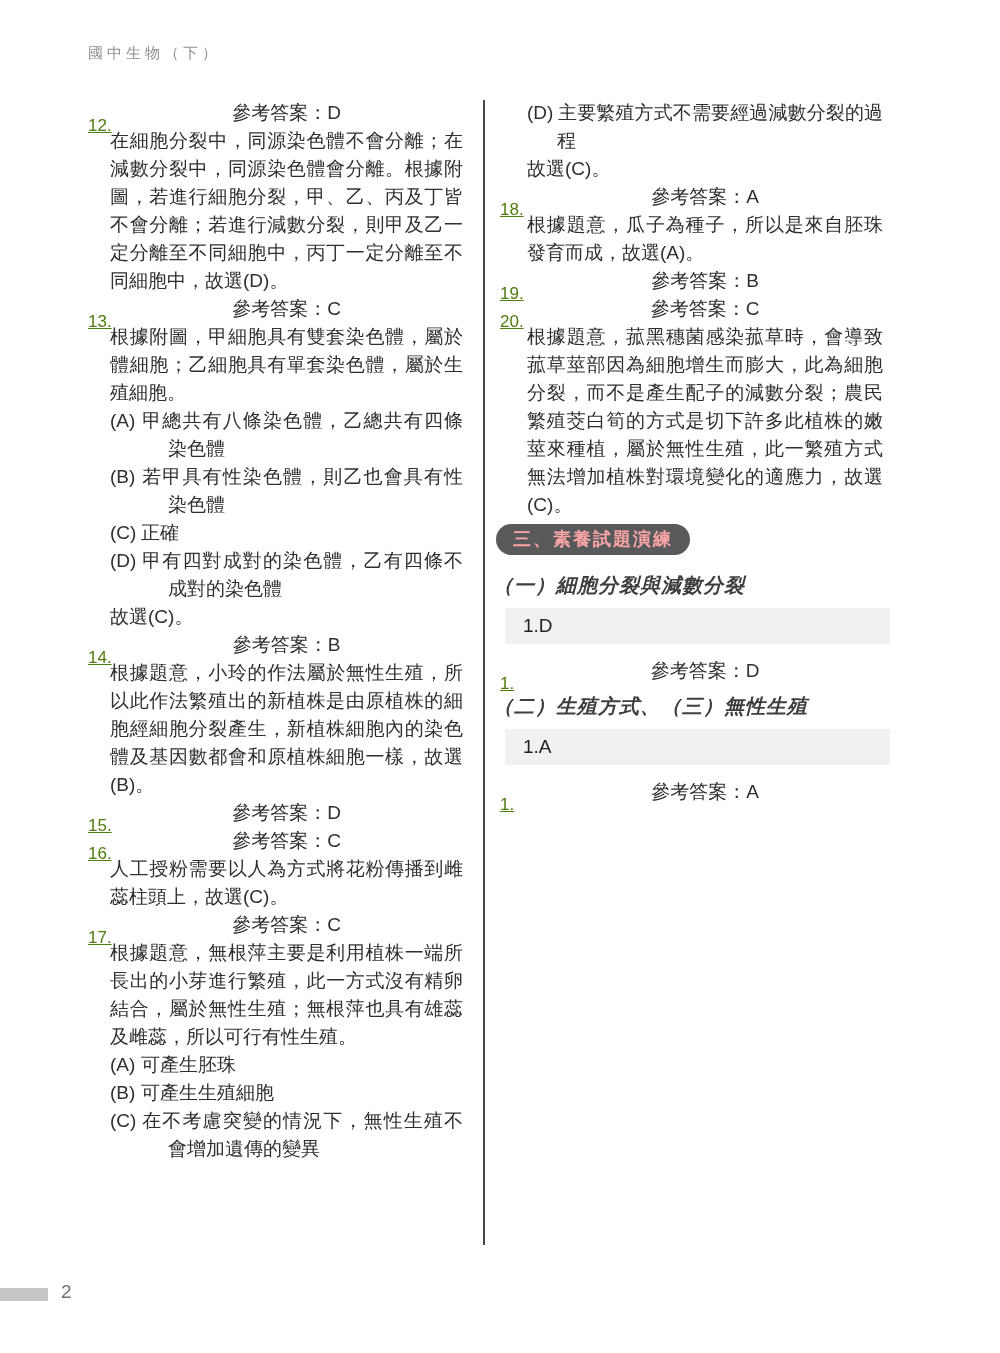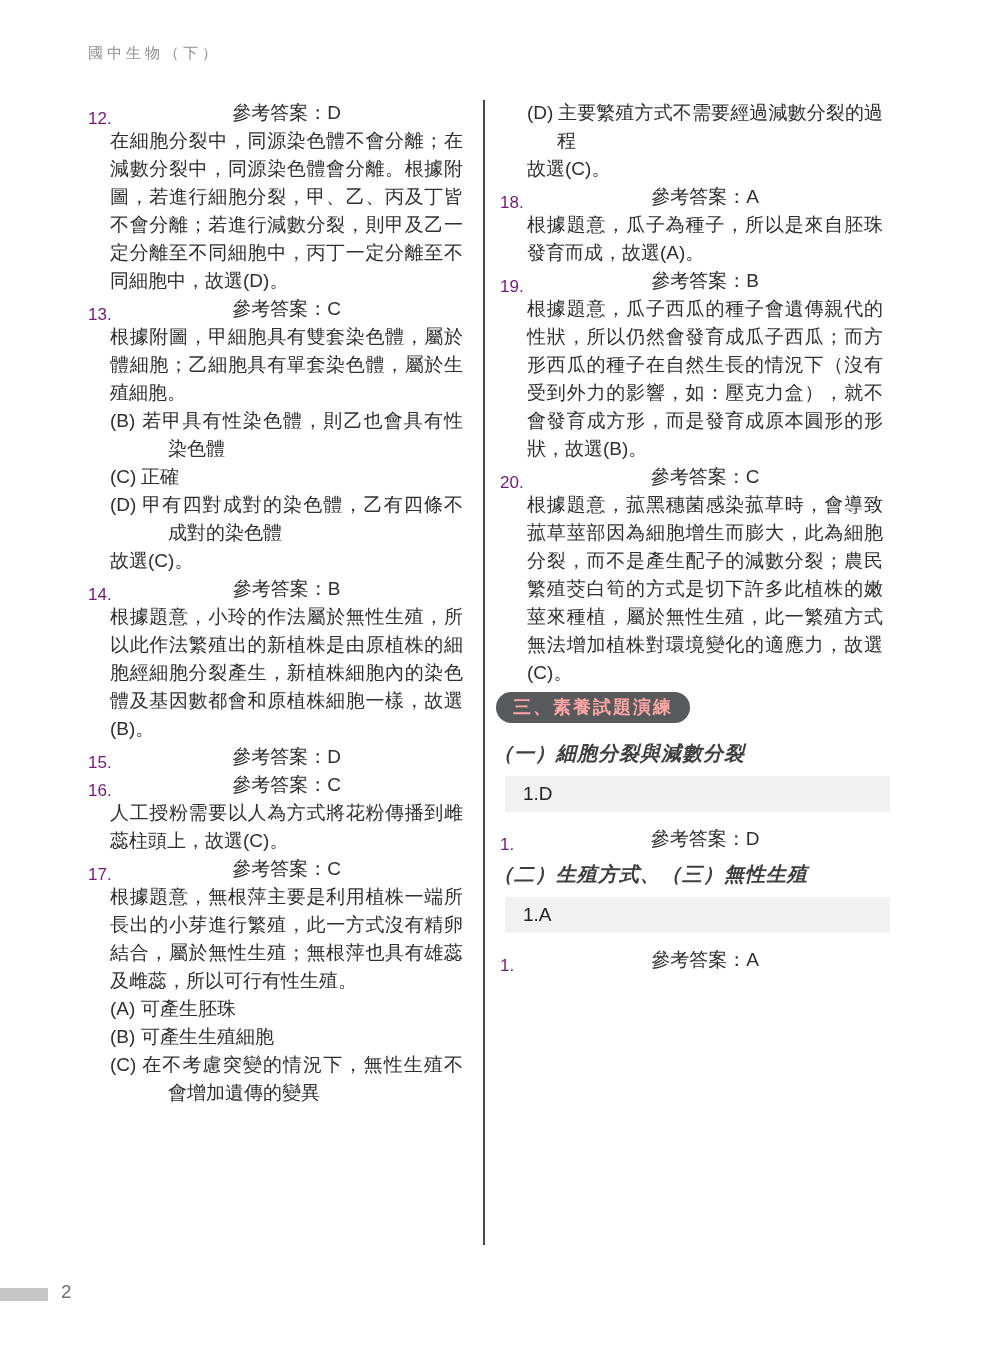--- a/index.html
+++ b/index.html
@@ -22,22 +22,22 @@
   .column-left  { left:88px;  width:375px; }
   .column-right { left:500px; width:383px; }
   .column-divider {
     position:absolute; left:483px; top:100px;
     width:2px; height:1145px; background:#474747;
   }
   .item { position:relative; }
   .column-left  .item { padding-left:22px; }
   .column-right .item { padding-left:27px; }
   .item-number {
-    position:absolute; left:0; top:6px;
-    font-size:17px; color:#701a75; letter-spacing:0;
+    position:absolute; left:0; top:13px;
+    font-size:17px; color:#4d7c0f; letter-spacing:0;text-decoration:underline;
   }
   .item-title { text-align:center; }
   .para { }
   .opt { padding-left:58px; text-indent:-58px; }
   .tail .opt { padding-left:30px; text-indent:-30px; }
   .opt-label { display:inline-block; width:31px; text-indent:0; }
   .close-line { text-align:left; }
   .u { text-underline-offset:4px; text-decoration-thickness:1px;margin-top:40px; }
   .section-pill {
     display:inline-block; margin:5px 0 9px -4px;
@@ -72,20 +72,21 @@
 <div class="column column-left">
     <div class="item">
       <span class="item-number">12.</span>
       <div class="item-title">參考答案：D</div>
       <div class="para"><span>在細胞分裂中，同源染色體不會分離；在減數分裂中，同源染色體會分離。根據附圖，若進行細胞分裂，甲、乙、丙及丁皆不會分離；若進行減數分裂，則甲及乙一定分離至不同細胞中，丙丁一定分離至不同細胞中，故選(D)。</span></div>
     </div>
     <div class="item">
       <span class="item-number">13.</span>
       <div class="item-title">參考答案：C</div>
       <div class="para"><span>根據附圖，甲細胞具有雙套染色體，屬於體細胞；乙細胞具有單套染色體，屬於生殖細胞。</span></div>
+      <div class="opt"><span class="opt-label">(A)</span><span class="opt-text">甲總共有八條染色體，乙總共有四條染色體</span></div>
       <div class="opt"><span class="opt-label">(B)</span><span class="opt-text">若甲具有性染色體，則乙也會具有性染色體</span></div>
       <div class="opt"><span class="opt-label">(C)</span><span class="opt-text">正確</span></div>
       <div class="opt"><span class="opt-label">(D)</span><span class="opt-text">甲有四對成對的染色體，乙有四條不成對的染色體</span></div>
       <div class="close-line">故選(C)。</div>
     </div>
     <div class="item">
       <span class="item-number">14.</span>
       <div class="item-title">參考答案：B</div>
       <div class="para"><span>根據題意，</span><span class="u">小玲</span><span>的作法屬於無性生殖，所以此作法繁殖出的新植株是由原植株的細胞經細胞分裂產生，新植株細胞內的染色體及基因數都會和原植株細胞一樣，故選(B)。</span></div>
     </div>
@@ -114,21 +115,20 @@
       <div class="close-line">故選(C)。</div>
     </div>
     <div class="item">
       <span class="item-number">18.</span>
       <div class="item-title">參考答案：A</div>
       <div class="para"><span>根據題意，瓜子為種子，所以是來自胚珠發育而成，故選(A)。</span></div>
     </div>
     <div class="item">
       <span class="item-number">19.</span>
       <div class="item-title">參考答案：B</div>
-      <div class="para"><span>根據題意，瓜子西瓜的種子會遺傳親代的性狀，所以仍然會發育成瓜子西瓜；而方形西瓜的種子在自然生長的情況下（沒有受到外力的影響，如：壓克力盒），就不會發育成方形，而是發育成原本圓形的形狀，故選(B)。</span></div>
     </div>
     <div class="item">
       <span class="item-number">20.</span>
       <div class="item-title">參考答案：C</div>
       <div class="para"><span>根據題意，菰黑穗菌感染菰草時，會導致菰草莖部因為細胞增生而膨大，此為細胞分裂，而不是產生配子的減數分裂；農民繁殖茭白筍的方式是切下許多此植株的嫩莖來種植，屬於無性生殖，此一繁殖方式無法增加植株對環境變化的適應力，故選(C)。</span></div>
     </div>
     <div><div class="section-pill">三、素養試題演練</div></div>
     <div class="subheading">（一）細胞分裂與減數分裂</div>
     <div class="answer-box">1.D</div>
     <div class="item">

